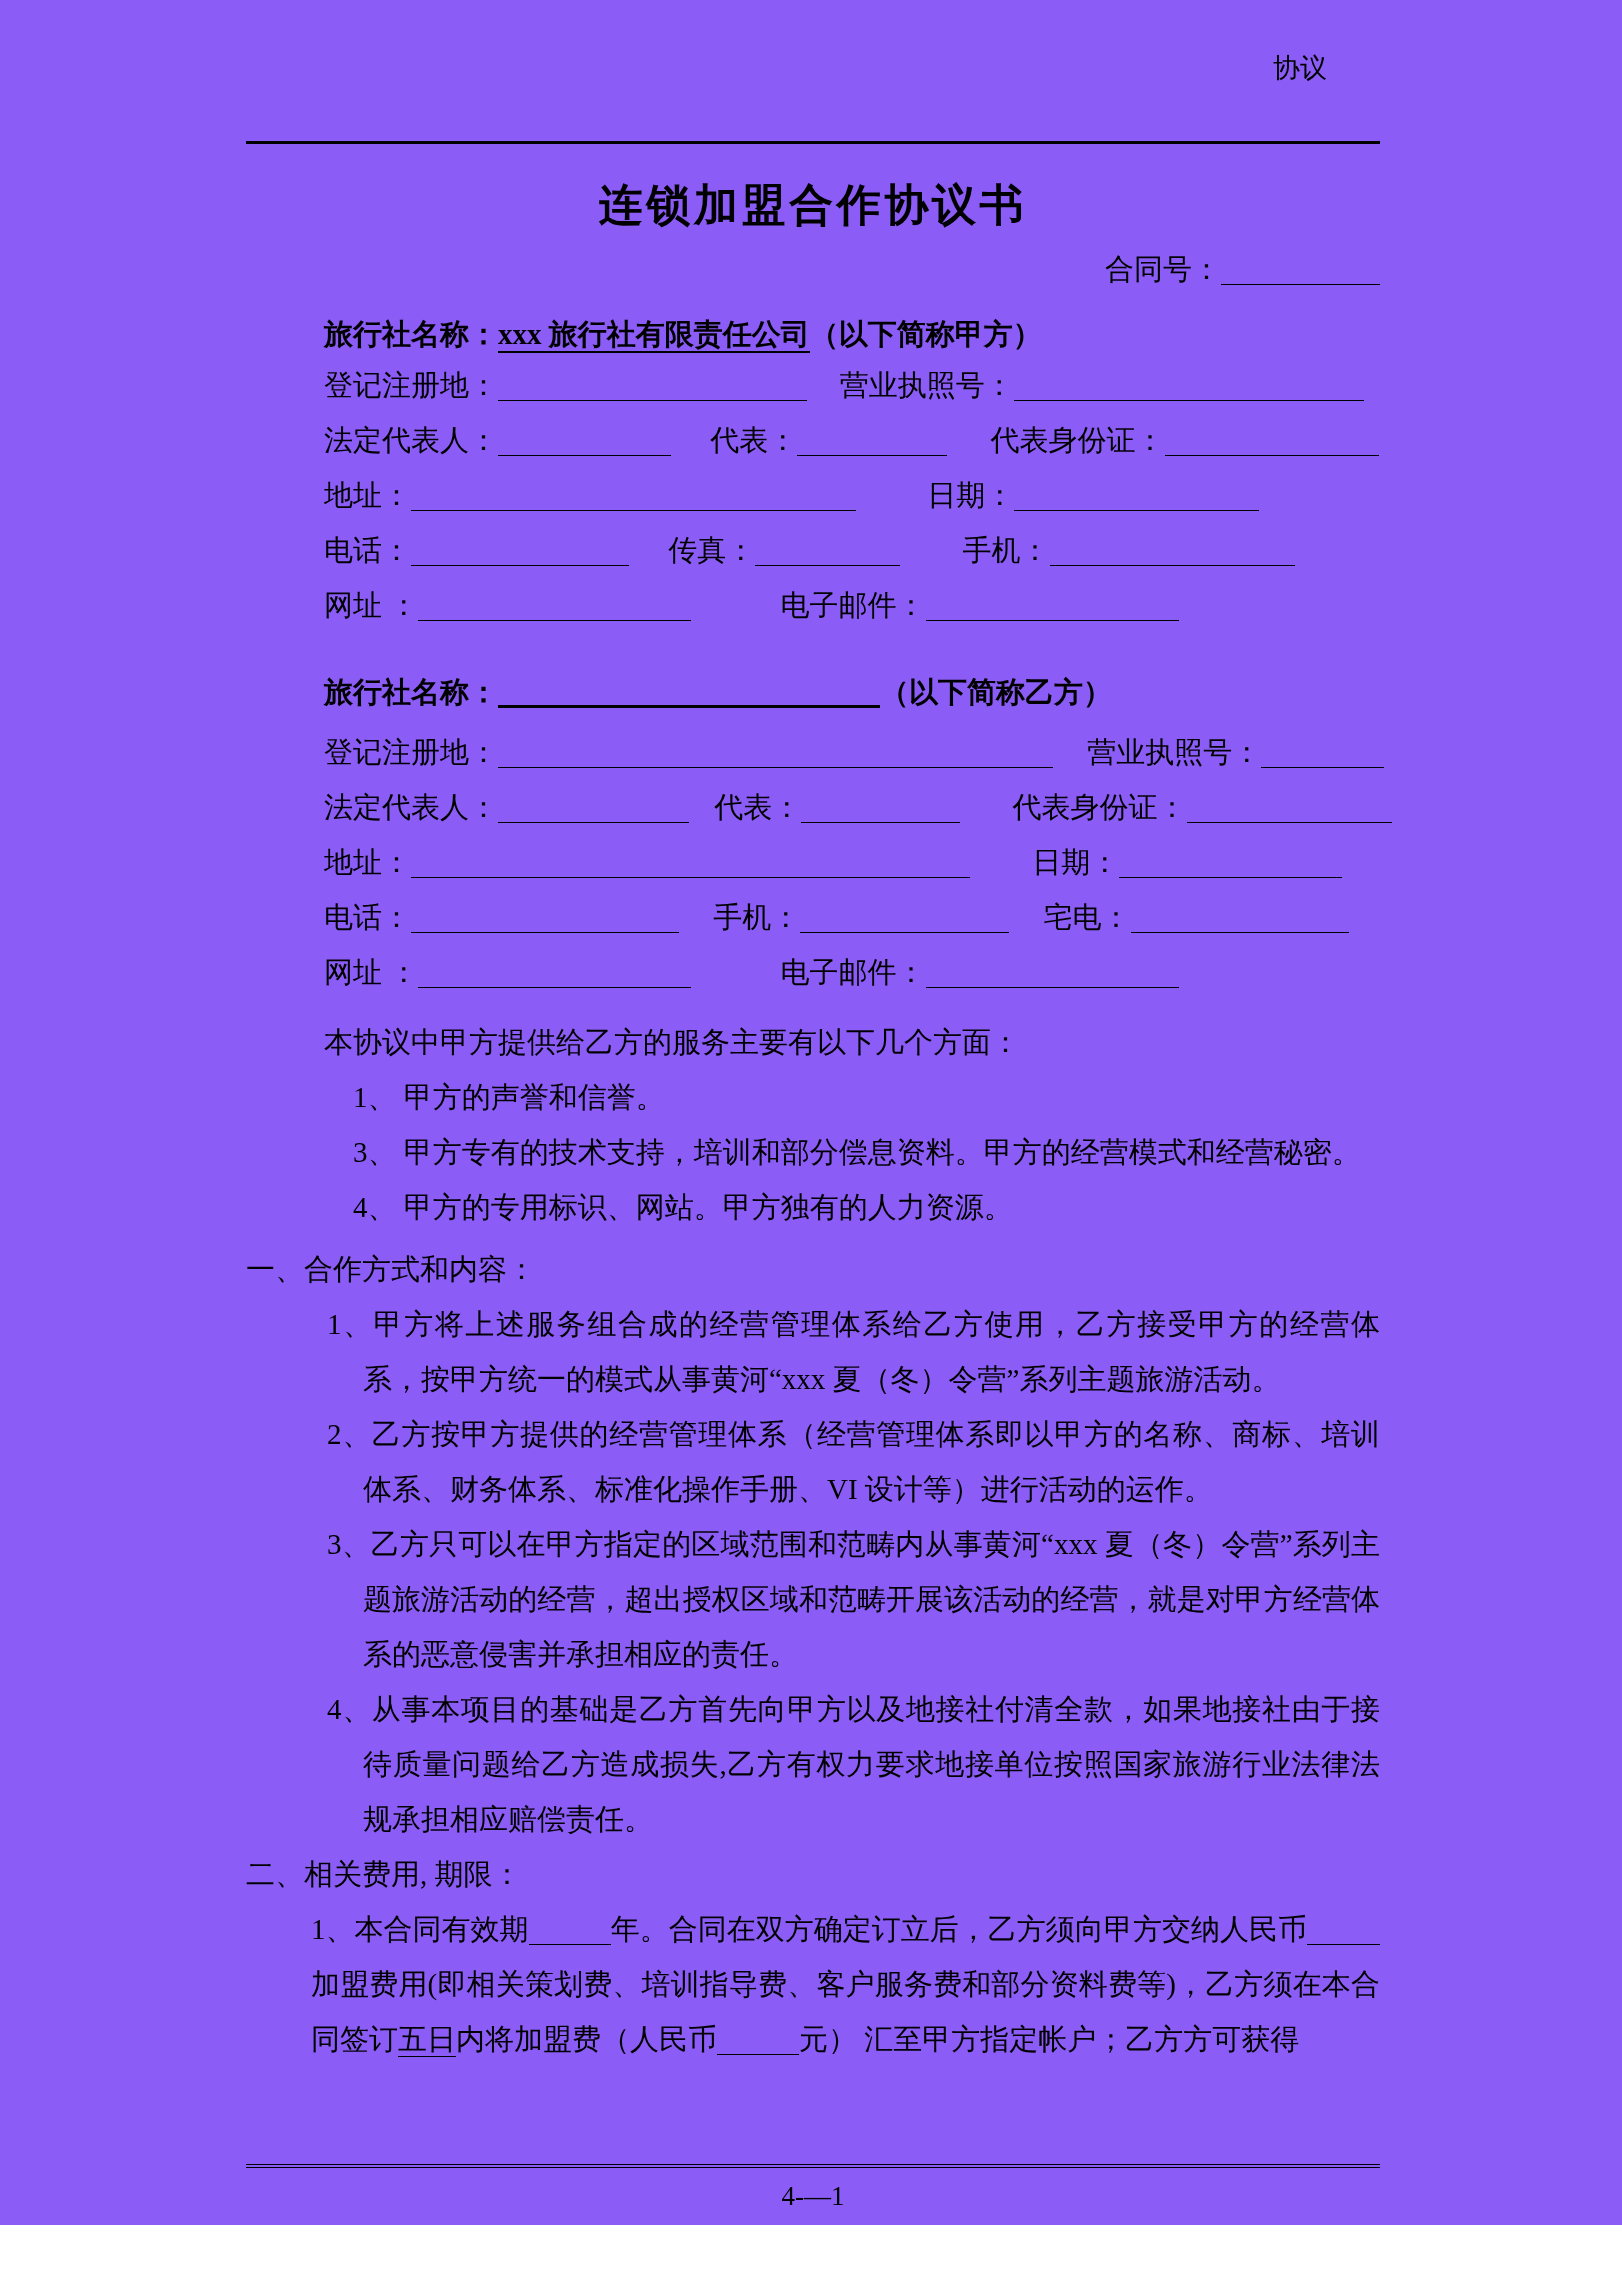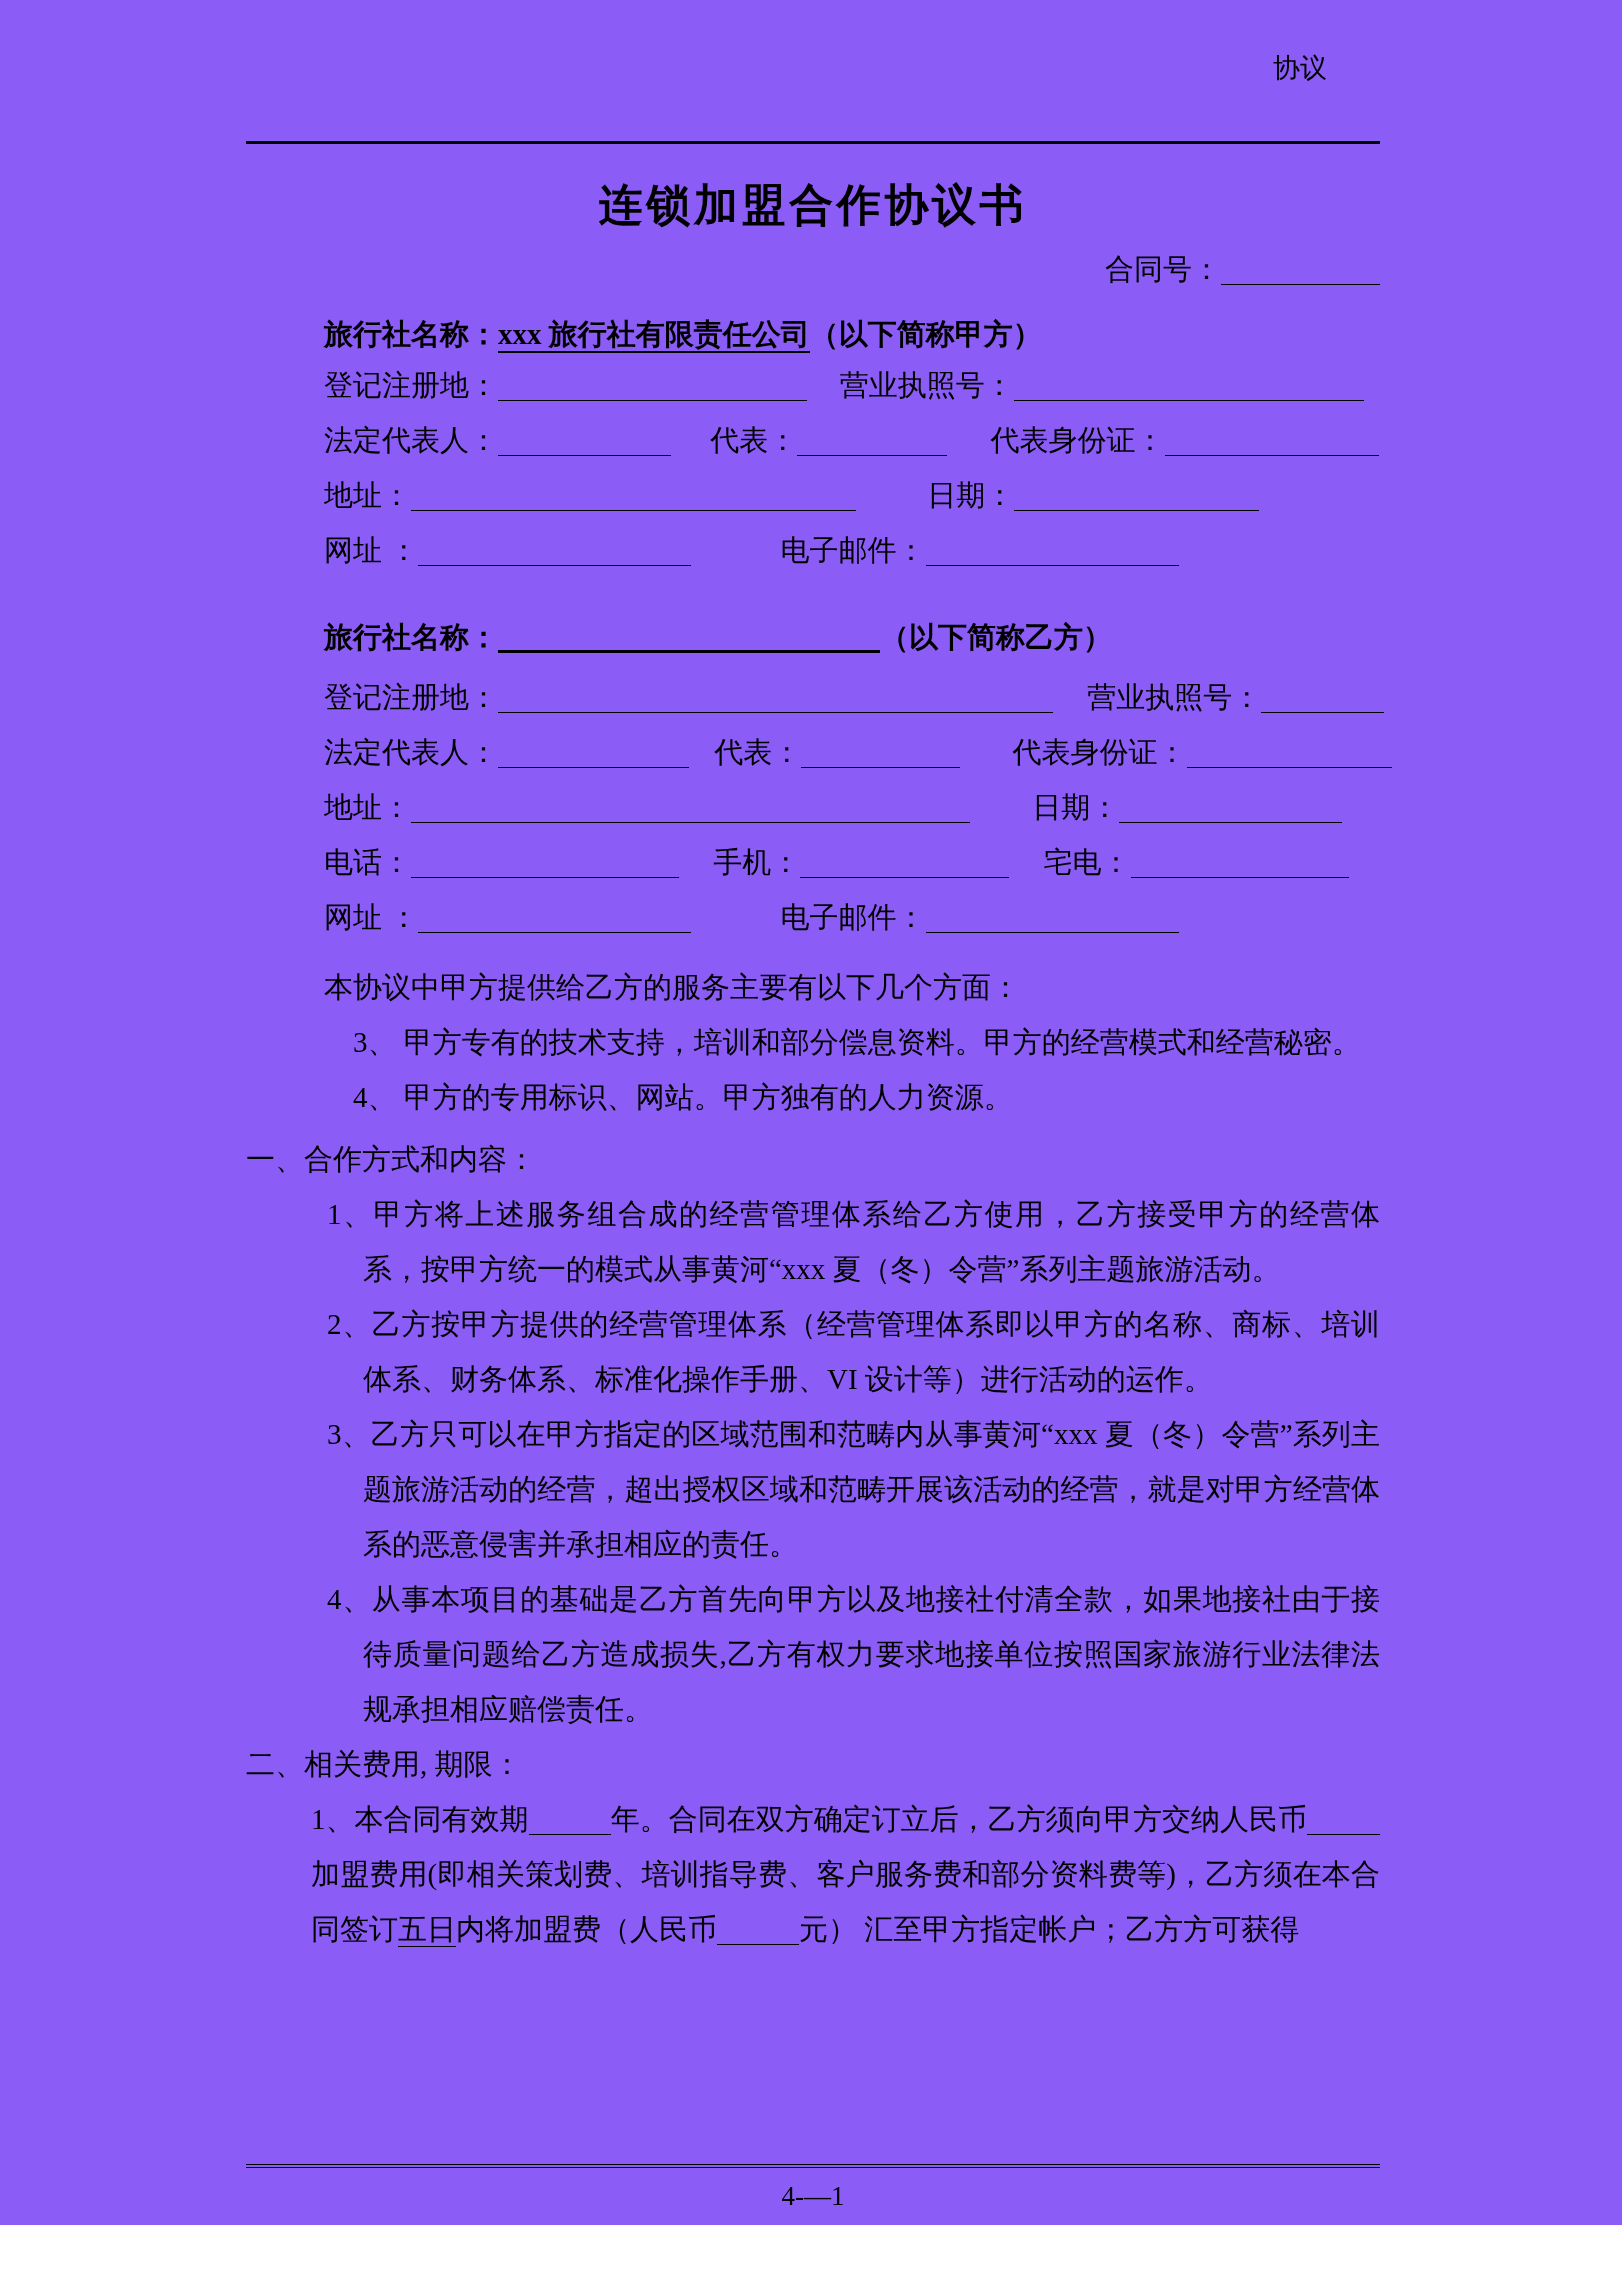--- a/index.html
+++ b/index.html
@@ -84,20 +84,25 @@
       <span>法定代表人：</span><span class="bl" style="width:173px"></span>
       <span style="margin-left:32px">代表：</span><span class="bl" style="width:150px"></span>
       <span style="margin-left:36px">代表身份证：</span><span class="bl" style="width:214px"></span>
     </div>
 
     <div class="frow">
       <span>地址：</span><span class="bl" style="width:445px"></span>
       <span style="margin-left:64px">日期：</span><span class="bl" style="width:245px"></span>
     </div>
 
+    <div class="frow">
+      <span>电话：</span><span class="bl" style="width:218px"></span>
+      <span style="margin-left:32px">传真：</span><span class="bl" style="width:145px"></span>
+      <span style="margin-left:55px">手机：</span><span class="bl" style="width:245px"></span>
+    </div>
 
     <div class="frow">
       <span>网址 ：</span><span class="bl" style="width:273px"></span>
       <span style="margin-left:82px">电子邮件：</span><span class="bl" style="width:253px"></span>
     </div>
   </div>
 
   <div class="m">
     <div class="pname pname-b">
       <span>旅行社名称：</span><span class="bl thick" style="width:382px"></span><span>（以下简称乙方）</span>
@@ -128,20 +133,21 @@
 
       <div class="frow">
         <span>网址 ：</span><span class="bl" style="width:273px"></span>
         <span style="margin-left:82px">电子邮件：</span><span class="bl" style="width:253px"></span>
       </div>
     </div>
   </div>
 
   <div class="m">
     <p class="para intro">本协议中甲方提供给乙方的服务主要有以下几个方面：</p>
+    <p class="para svc">1、 甲方的声誉和信誉。</p>
     <p class="para svc">3、 甲方专有的技术支持，培训和部分偿息资料。甲方的经营模式和经营秘密。</p>
     <p class="para svc">4、 甲方的专用标识、网站。甲方独有的人力资源。</p>
   </div>
 
   <div class="m">
     <p class="para sec-h">一、合作方式和内容：</p>
     <p class="para item">1、甲方将上述服务组合成的经营管理体系给乙方使用，乙方接受甲方的经营体系，按甲方统一的模式从事黄河“xxx 夏（冬）令营”系列主题旅游活动。</p>
     <p class="para item">2、乙方按甲方提供的经营管理体系（经营管理体系即以甲方的名称、商标、培训体系、财务体系、标准化操作手册、VI 设计等）进行活动的运作。</p>
     <p class="para item">3、乙方只可以在甲方指定的区域范围和范畴内从事黄河“xxx 夏（冬）令营”系列主题旅游活动的经营，超出授权区域和范畴开展该活动的经营，就是对甲方经营体系的恶意侵害并承担相应的责任。</p>
     <p class="para item">4、从事本项目的基础是乙方首先向甲方以及地接社付清全款，如果地接社由于接待质量问题给乙方造成损失,乙方有权力要求地接单位按照国家旅游行业法律法规承担相应赔偿责任。</p>

